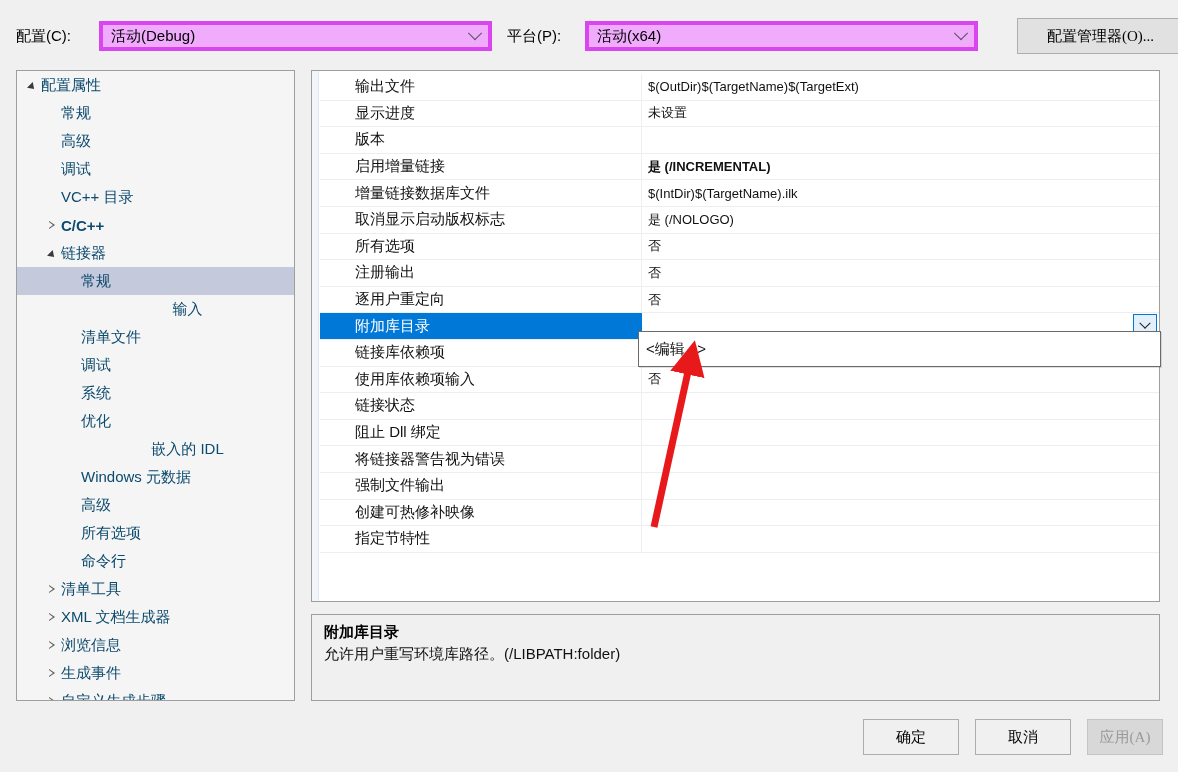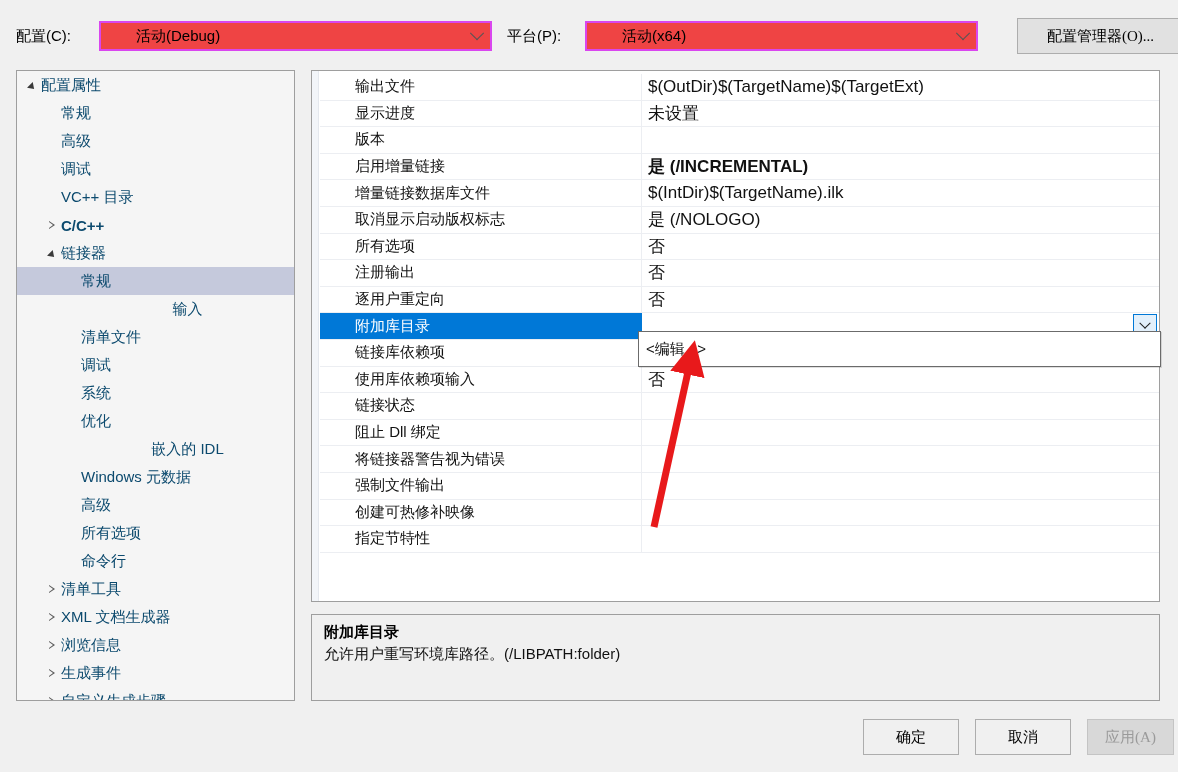--- a/index.html
+++ b/index.html
@@ -26,26 +26,25 @@
   }
   .hdr-label {
     position: absolute;
     font-size: 15px;
     color: #000;
     white-space: nowrap;
   }
   .combo {
     position: absolute;
     height: 30px;
-    background: #ef4444;
-    border: 2px solid #d946ef;
-    box-sizing: border-box;
-    display: flex;
-    align-items: center;
-    padding-left: 27px;
+    background: #f0abfc;
+    border: 4px solid #d946ef;
+    box-sizing: border-box;
+    display: flex;
+    align-items: center;
   }
   .combo .combo-text {
     padding-left: 8px;
     font-size: 15px;
     color: #000;
     flex: 1;
     white-space: nowrap;
     overflow: hidden;
   }
   .combo .combo-arrow {
@@ -181,21 +180,21 @@
     overflow: hidden;
     border-right: 1px solid #eceef2;
     height: 100%;
     display: flex;
     align-items: center;
   }
   .cell-value {
     flex: 1;
     padding-left: 6px;
     box-sizing: border-box;
-    font-size: 17px;
+    font-size: 13px;
     color: #111;
     white-space: nowrap;
     overflow: hidden;
     height: 100%;
     display: flex;
     align-items: center;
   }
   .cell-value.bold {
     font-weight: bold;
   }
@@ -502,21 +501,21 @@
   <div class="dropdown-item">&lt;编辑...&gt;</div>
 </div>
 
 <div class="desc-panel">
   <div class="desc-title">附加库目录</div>
   <div class="desc-text">允许用户重写环境库路径。(/LIBPATH:folder)</div>
 </div>
 
 <div class="btn plain" style="left:839px; top:719px; width:96px; height:36px;">确定</div>
 <div class="btn plain" style="left:951px; top:719px; width:96px; height:36px;">取消</div>
-<div class="btn disabled" style="left:1063px; top:719px; width:87px; height:36px;">应用(A)</div>
+<div class="btn disabled" style="left:1063px; top:719px; width:76px; height:36px;">应用(A)</div>
 
 <svg class="annot" viewBox="0 0 1178 772" xmlns="http://www.w3.org/2000/svg">
   <defs>
     <marker id="arrowhead" markerWidth="5" markerHeight="5" refX="2.4" refY="2.5" orient="auto">
       <path d="M0,0 L5,2.5 L0,5 Z" fill="#e8191b"></path>
     </marker>
   </defs>
   <line x1="654" y1="527" x2="691" y2="358" stroke="#e8191b" stroke-width="7" marker-end="url(#arrowhead)"></line>
 </svg>
 

